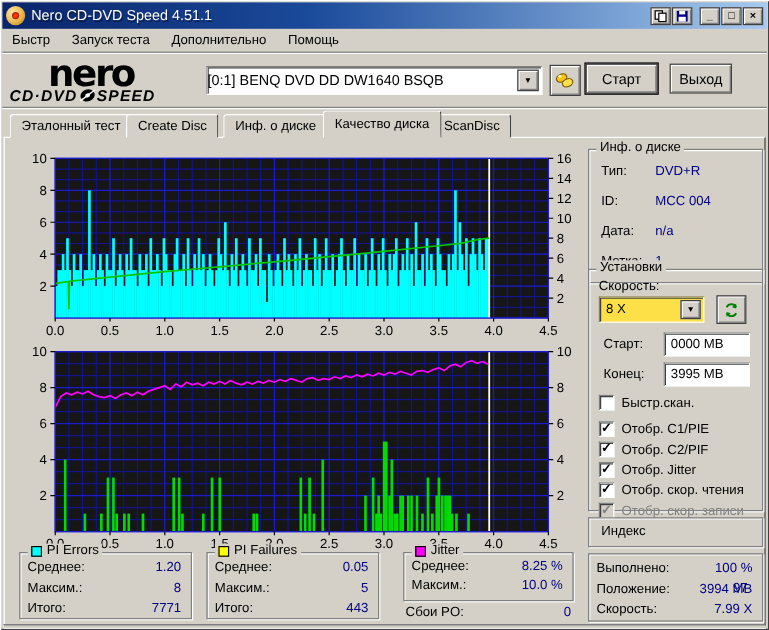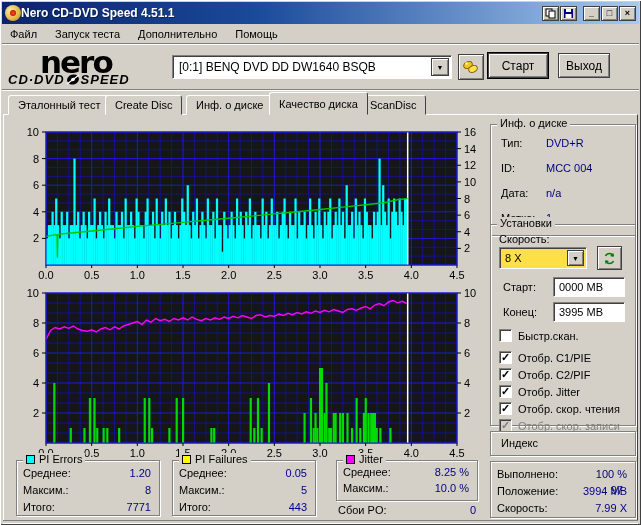--- a/index.html
+++ b/index.html
@@ -10,21 +10,21 @@
     font-family:"Liberation Sans", sans-serif;
     font-size:11px; color:#000;
     box-shadow: inset 1px 1px 0 #ffffff, inset -1px -1px 0 #404040;
   }
   .abs { position:absolute; }
   .navy { color:#000080; }
   
   .titlebar { position:absolute; left:2px; top:2px; right:2px; height:22px;
     background:linear-gradient(90deg,#0a246a,#1a4a9a 40%,#a6caf0);
     display:flex; align-items:center; padding:0 3px; }
-  .titlebar .title { color:#fff; font-weight:bold; font-size:12px; flex:1;
+  .titlebar .title { color:#fff; font-weight:normal; font-size:12px; margin-left:5px; flex:1;
     text-shadow:1px 1px 0 rgba(0,0,0,.4); }
   .appicon { width:16px; height:16px; border-radius:50%;
     background:radial-gradient(circle at 35% 35%, #ffe9a8, #e8b84a 55%, #b07820);
     position:relative; }
   .appicon::after { content:""; position:absolute; left:5px; top:5px; width:6px; height:6px;
     border-radius:50%; background:radial-gradient(circle,#ff5020,#a00000); }
   .tbtn { width:17px; height:15px; background:#d4d0c8; border:1px solid #404040;
     box-shadow: inset 1px 1px 0 #fff, inset -1px -1px 0 #808080;
     display:flex; align-items:center; justify-content:center;
     font-size:9px; font-weight:bold; margin-left:1px; color:#000; }
@@ -38,21 +38,21 @@
   
   .logo-n { position:absolute; left:40px; top:44px; font-size:31px; font-weight:bold;
     letter-spacing:-2px; font-family:"DejaVu Sans", sans-serif; }
   .logo-s { position:absolute; left:8px; top:72px; font-size:13px; font-weight:bold;
     font-style:italic; letter-spacing:1px; display:flex; align-items:center; }
   .disc-glyph { display:inline-block; width:14px; height:13px; margin:0 1px; }
   .combo { position:absolute; left:172px; top:55px; width:280px; height:24px;
     background:#fff; border:1px solid; border-color:#808080 #fff #fff #808080;
     box-shadow: inset 1px 1px 0 #404040;
     display:flex; align-items:center; font-size:12px; }
-  .combo .val { flex:1; padding-left:6px; white-space:nowrap; overflow:hidden; }
+  .combo .val { flex:1; white-space:nowrap; overflow:hidden; }
   .combo .drop { width:18px; height:18px; margin-right:2px; background:#d4d0c8;
     border:1px solid #404040; box-shadow: inset 1px 1px 0 #fff, inset -1px -1px 0 #808080;
     display:flex; align-items:center; justify-content:center; font-size:7px; }
   .btn { background:#d4d0c8; border:1px solid #404040;
     box-shadow: inset 1px 1px 0 #fff, inset -1px -1px 0 #808080;
     display:flex; align-items:center; justify-content:center; font-size:12px; }
   .btn.default { outline:1px solid #000; }
   .hdr-div { position:absolute; left:2px; top:89px; right:2px; height:2px;
     border-top:1px solid #808080; border-bottom:1px solid #fff; }
   
@@ -111,21 +111,21 @@
       <rect x="2.5" y="6" width="6" height="4" fill="#fff"></rect>
     </svg>
   </span>
   <span class="tgap"></span>
   <span class="tbtn">_</span>
   <span class="tbtn">□</span>
   <span class="tbtn">×</span>
 </div>
 
 <div class="menubar">
-  <span class="menuitem">Файл</span>
+  <span class="menuitem">Быстр</span>
   <span class="menuitem">Запуск теста</span>
   <span class="menuitem">Дополнительно</span>
   <span class="menuitem">Помощь</span>
 </div>
 
 <div class="logo-n">nero</div>
 <div class="logo-s">
   <span>CD·DVD</span>
   <svg class="disc-glyph" viewBox="0 0 14 13">
     <ellipse cx="7" cy="6.5" rx="6" ry="5" fill="#000" transform="rotate(-18 7 6.5)"></ellipse>

